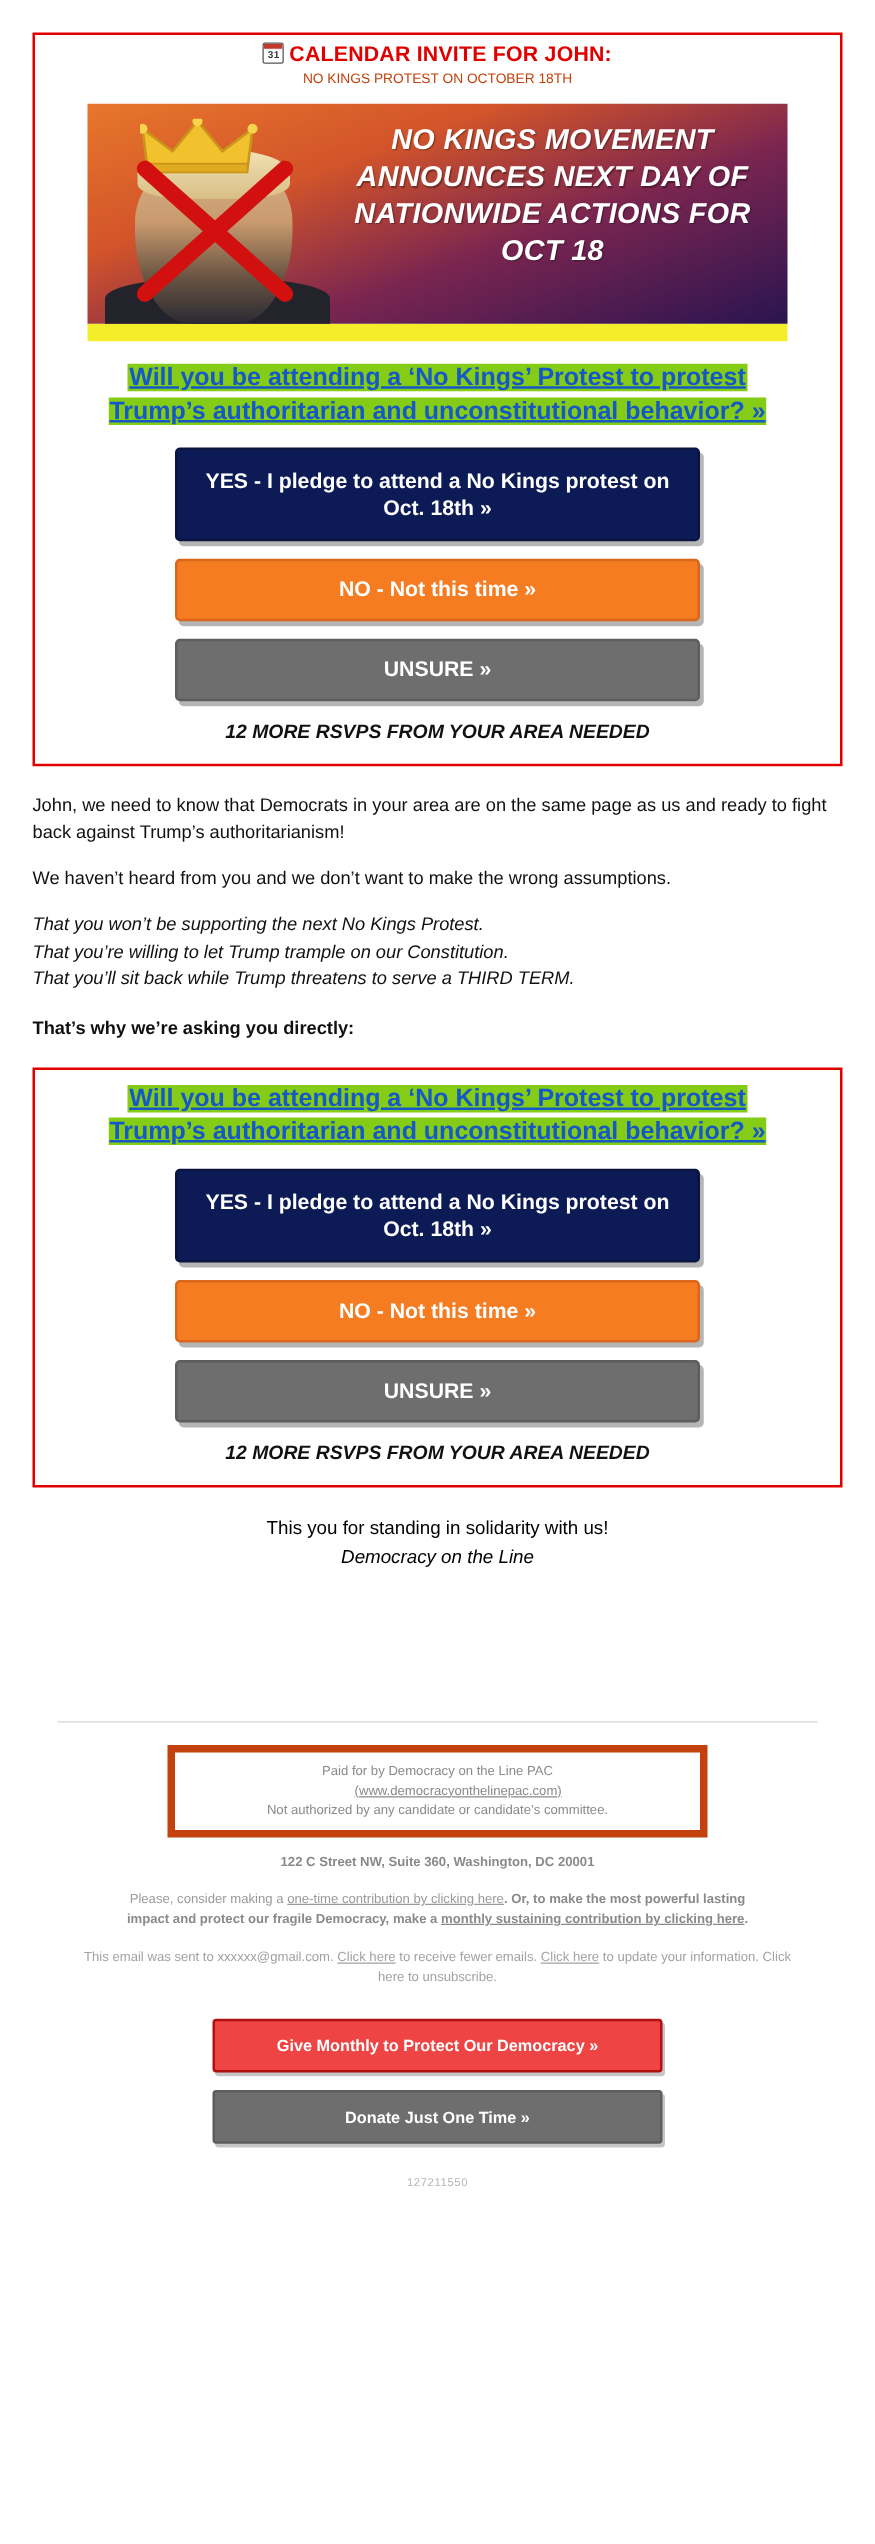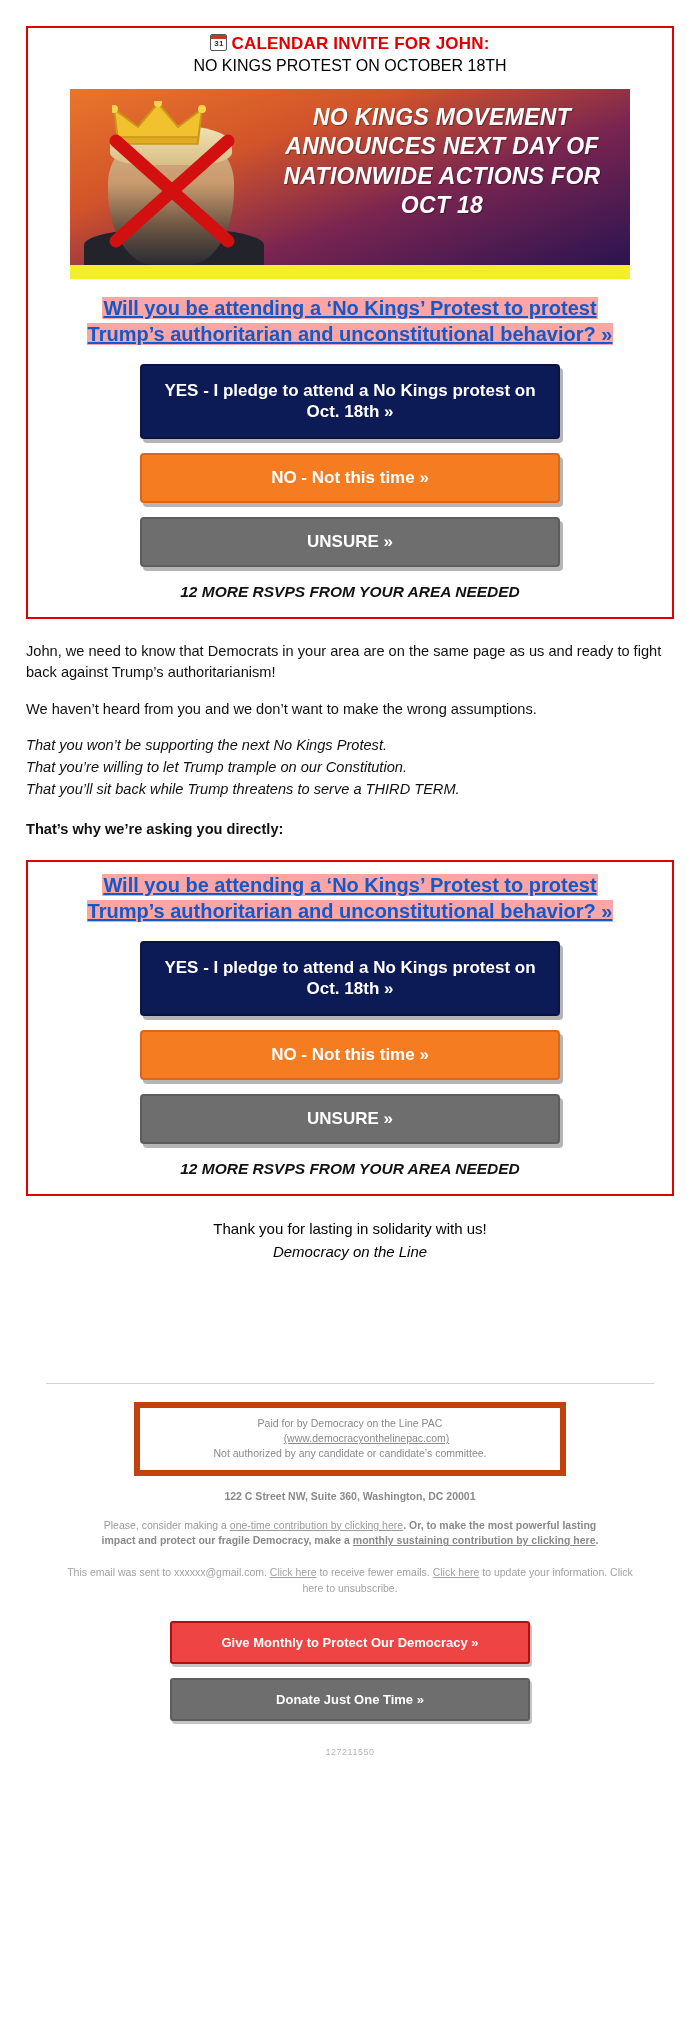--- a/index.html
+++ b/index.html
@@ -64,22 +64,22 @@
     left: 0; right: 0; top: 0;
     height: 4px;
     background: #c0392b;
   }
   .cal-icon span {
     position: relative;
     top: 2px;
     font-weight: bold;
   }
   .calendar-head .line2 {
-    font-size: 16px;
-    color: #000000;
+    font-size: 11px;
+    color: #c2410c;
     margin-top: 3px;
   }
 
   
   .hero {
     position: relative;
     margin: 14px auto 0 auto;
     width: 560px;
     height: 176px;
     overflow: hidden;
@@ -165,21 +165,21 @@
     width: 560px;
     text-align: center;
     font-size: 20px;
     font-weight: bold;
     line-height: 1.32;
     color: #1558c8;
     text-decoration: underline;
     cursor: pointer;
   }
   .headline-link span.hl {
-    background: #fca5a5;
+    background: #84cc16;
     padding: 0 1px;
     box-decoration-break: clone;
     -webkit-box-decoration-break: clone;
   }
 
   
   .btn-wrap {
     width: 420px;
     margin: 16px auto 0 auto;
   }
@@ -403,21 +403,21 @@
     <div class="btn-wrap">
       <div class="btn btn-yes">YES - I pledge to attend a No Kings protest on Oct. 18th »</div>
       <div class="btn btn-no">NO - Not this time »</div>
       <div class="btn btn-unsure">UNSURE »</div>
     </div>
 
     <div class="rsvp-note">12 MORE RSVPS FROM YOUR AREA NEEDED</div>
   </div>
 
   <div class="sign-off">
-    <div>Thank you for lasting in solidarity with us!</div>
+    <div>This you for standing in solidarity with us!</div>
     <div class="sig">Democracy on the Line</div>
   </div>
 
   <div class="footer">
     <hr>
 
     <div class="paid-box">
       <div>Paid for by Democracy on the Line PAC</div>
       <div><a href="#">(www.democracyonthelinepac.com)</a></div>
       <div>Not authorized by any candidate or candidate’s committee.</div>

